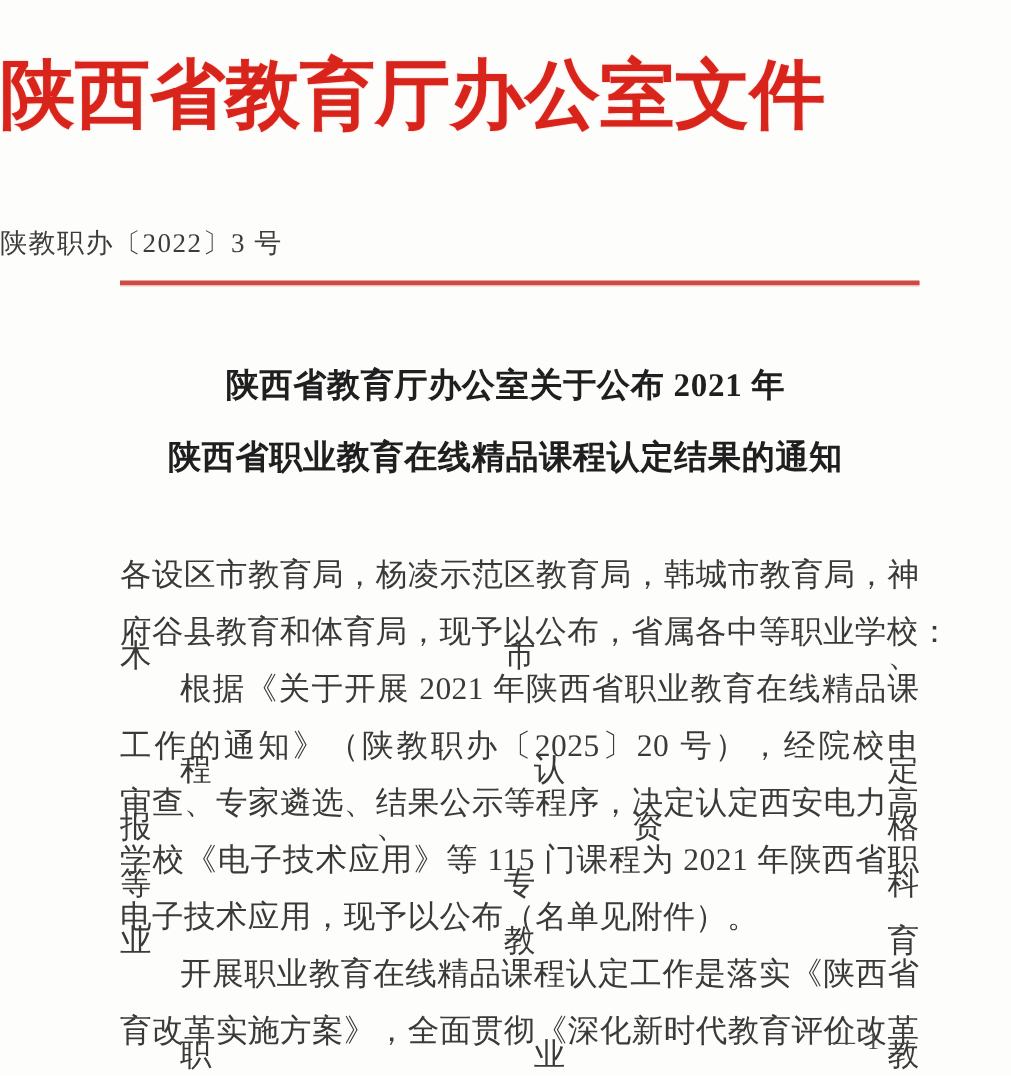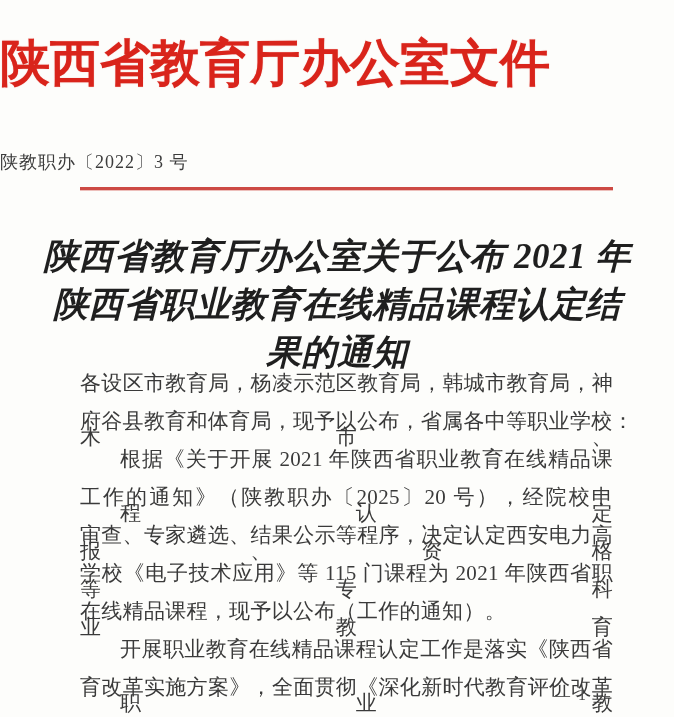--- a/index.html
+++ b/index.html
@@ -45,26 +45,25 @@
     height: 3px;
     background: var(--line-red, #cd4a44);
     box-shadow: 0 1px 0 rgba(205,74,68,0.35);
   }
   .doc-title {
     position: absolute;
     top: 233px;
     left: 40px;
     width: 594px;
     text-align: center;
-    font-size: 35px;
+    font-size: 22px;
     font-weight: 700;
     color: #1f1f1f;
     line-height: 48px;
     letter-spacing: 0.5px;
-    font-style: italic;
   }
   .body-text {
     position: absolute;
     top: 356px;
     left: 80px;
     width: 533px;
     font-size: 21px;
     color: #3a3a3a;
     letter-spacing: 0.3px;
   }
@@ -107,20 +106,20 @@
     <div>陕西省职业教育在线精品课程认定结果的通知</div>
   </div>
 
   <div class="body-text">
     <div class="line justify">各设区市教育局，杨凌示范区教育局，韩城市教育局，神木市、</div>
     <div class="line">府谷县教育和体育局，现予以公布，省属各中等职业学校：</div>
     <div class="line justify indent">根据《关于开展 2021 年陕西省职业教育在线精品课程认定</div>
     <div class="line justify">工作的通知》（陕教职办〔2025〕20 号），经院校申报、资格</div>
     <div class="line justify">审查、专家遴选、结果公示等程序，决定认定西安电力高等专科</div>
     <div class="line justify">学校《电子技术应用》等 115 门课程为 2021 年陕西省职业教育</div>
-    <div class="line">在线精品课程，现予以公布（工作的通知）。</div>
+    <div class="line">电子技术应用，现予以公布（名单见附件）。</div>
     <div class="line justify indent">开展职业教育在线精品课程认定工作是落实《陕西省职业教</div>
     <div class="line justify">育改革实施方案》，全面贯彻《深化新时代教育评价改革总体方</div>
   </div>
 
   <div class="page-number">— 1 —</div>
 
 </div>
 
 </body></html>

